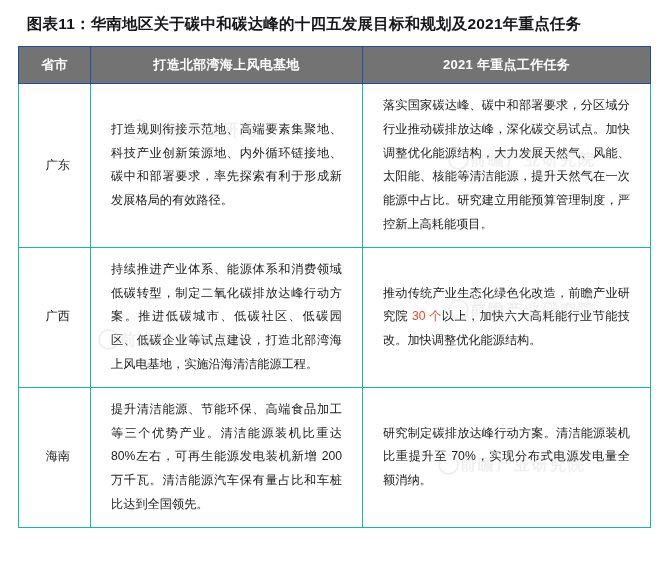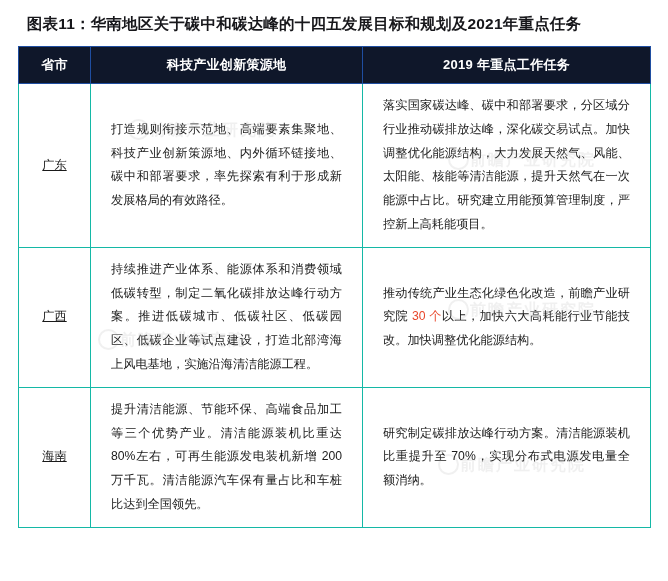--- a/index.html
+++ b/index.html
@@ -31,44 +31,43 @@
     line-height: 1.3;
   }
   table.main {
     width: 632px;
     border-collapse: collapse;
     table-layout: fixed;
     position: relative;
     z-index: 2;
   }
   table.main th {
-    background: #0f172a;
+    background: #737373;
     color: #ffffff;
     font-size: 13px;
     font-weight: bold;
     text-align: center;
     padding: 9px 4px;
     border: 1px solid #1f4ea1;
     letter-spacing: 0.3px;
   }
   table.main td {
     border: 1px solid #14b8a6;
     vertical-align: middle;
     font-size: 12.2px;
     line-height: 1.95;
     color: #1a1a1a;
     padding: 10px 20px;
   }
   td.province {
-    text-align: center;
+    text-align: right;
     font-size: 12.6px;
     vertical-align: middle;
     padding-left: 12px;
     color: #17171b;
-    text-decoration: underline;
   }
   .col-prov { width: 72px; }
   .col-plan { width: 272px; }
   .col-task { width: 288px; }
   .cell-text {
     display: block;
     text-align: justify;
     text-justify: inter-ideograph;
   }
   .hl {
@@ -109,22 +108,22 @@
 
   <table class="main">
     <colgroup>
       <col class="col-prov">
       <col class="col-plan">
       <col class="col-task">
     </colgroup>
     <thead>
       <tr>
         <th>省市</th>
-        <th>科技产业创新策源地</th>
-        <th>2019 年重点工作任务</th>
+        <th>打造北部湾海上风电基地</th>
+        <th>2021 年重点工作任务</th>
       </tr>
     </thead>
     <tbody>
       <tr>
         <td class="province">广东</td>
         <td>
             <span class="cell-text">打造规则衔接示范地、高端要素集聚地、科技产业创新策源地、内外循环链接地、碳中和部署要求，率先探索有利于形成新发展格局的有效路径。</span>
           </td>
         <td>
             <span class="cell-text"><span>落实国家碳达峰、碳中和部署要求，分区域分行业推动碳排放达峰，深化碳交易试点。加快调整优化能源结构，大力发展天然气、风能、太阳能、核能等清洁能源，提升天然气在一次能源中占比。研究建立用能预算管理制度，严控新上高耗能项目。</span><span class="hl"></span><span></span></span>

